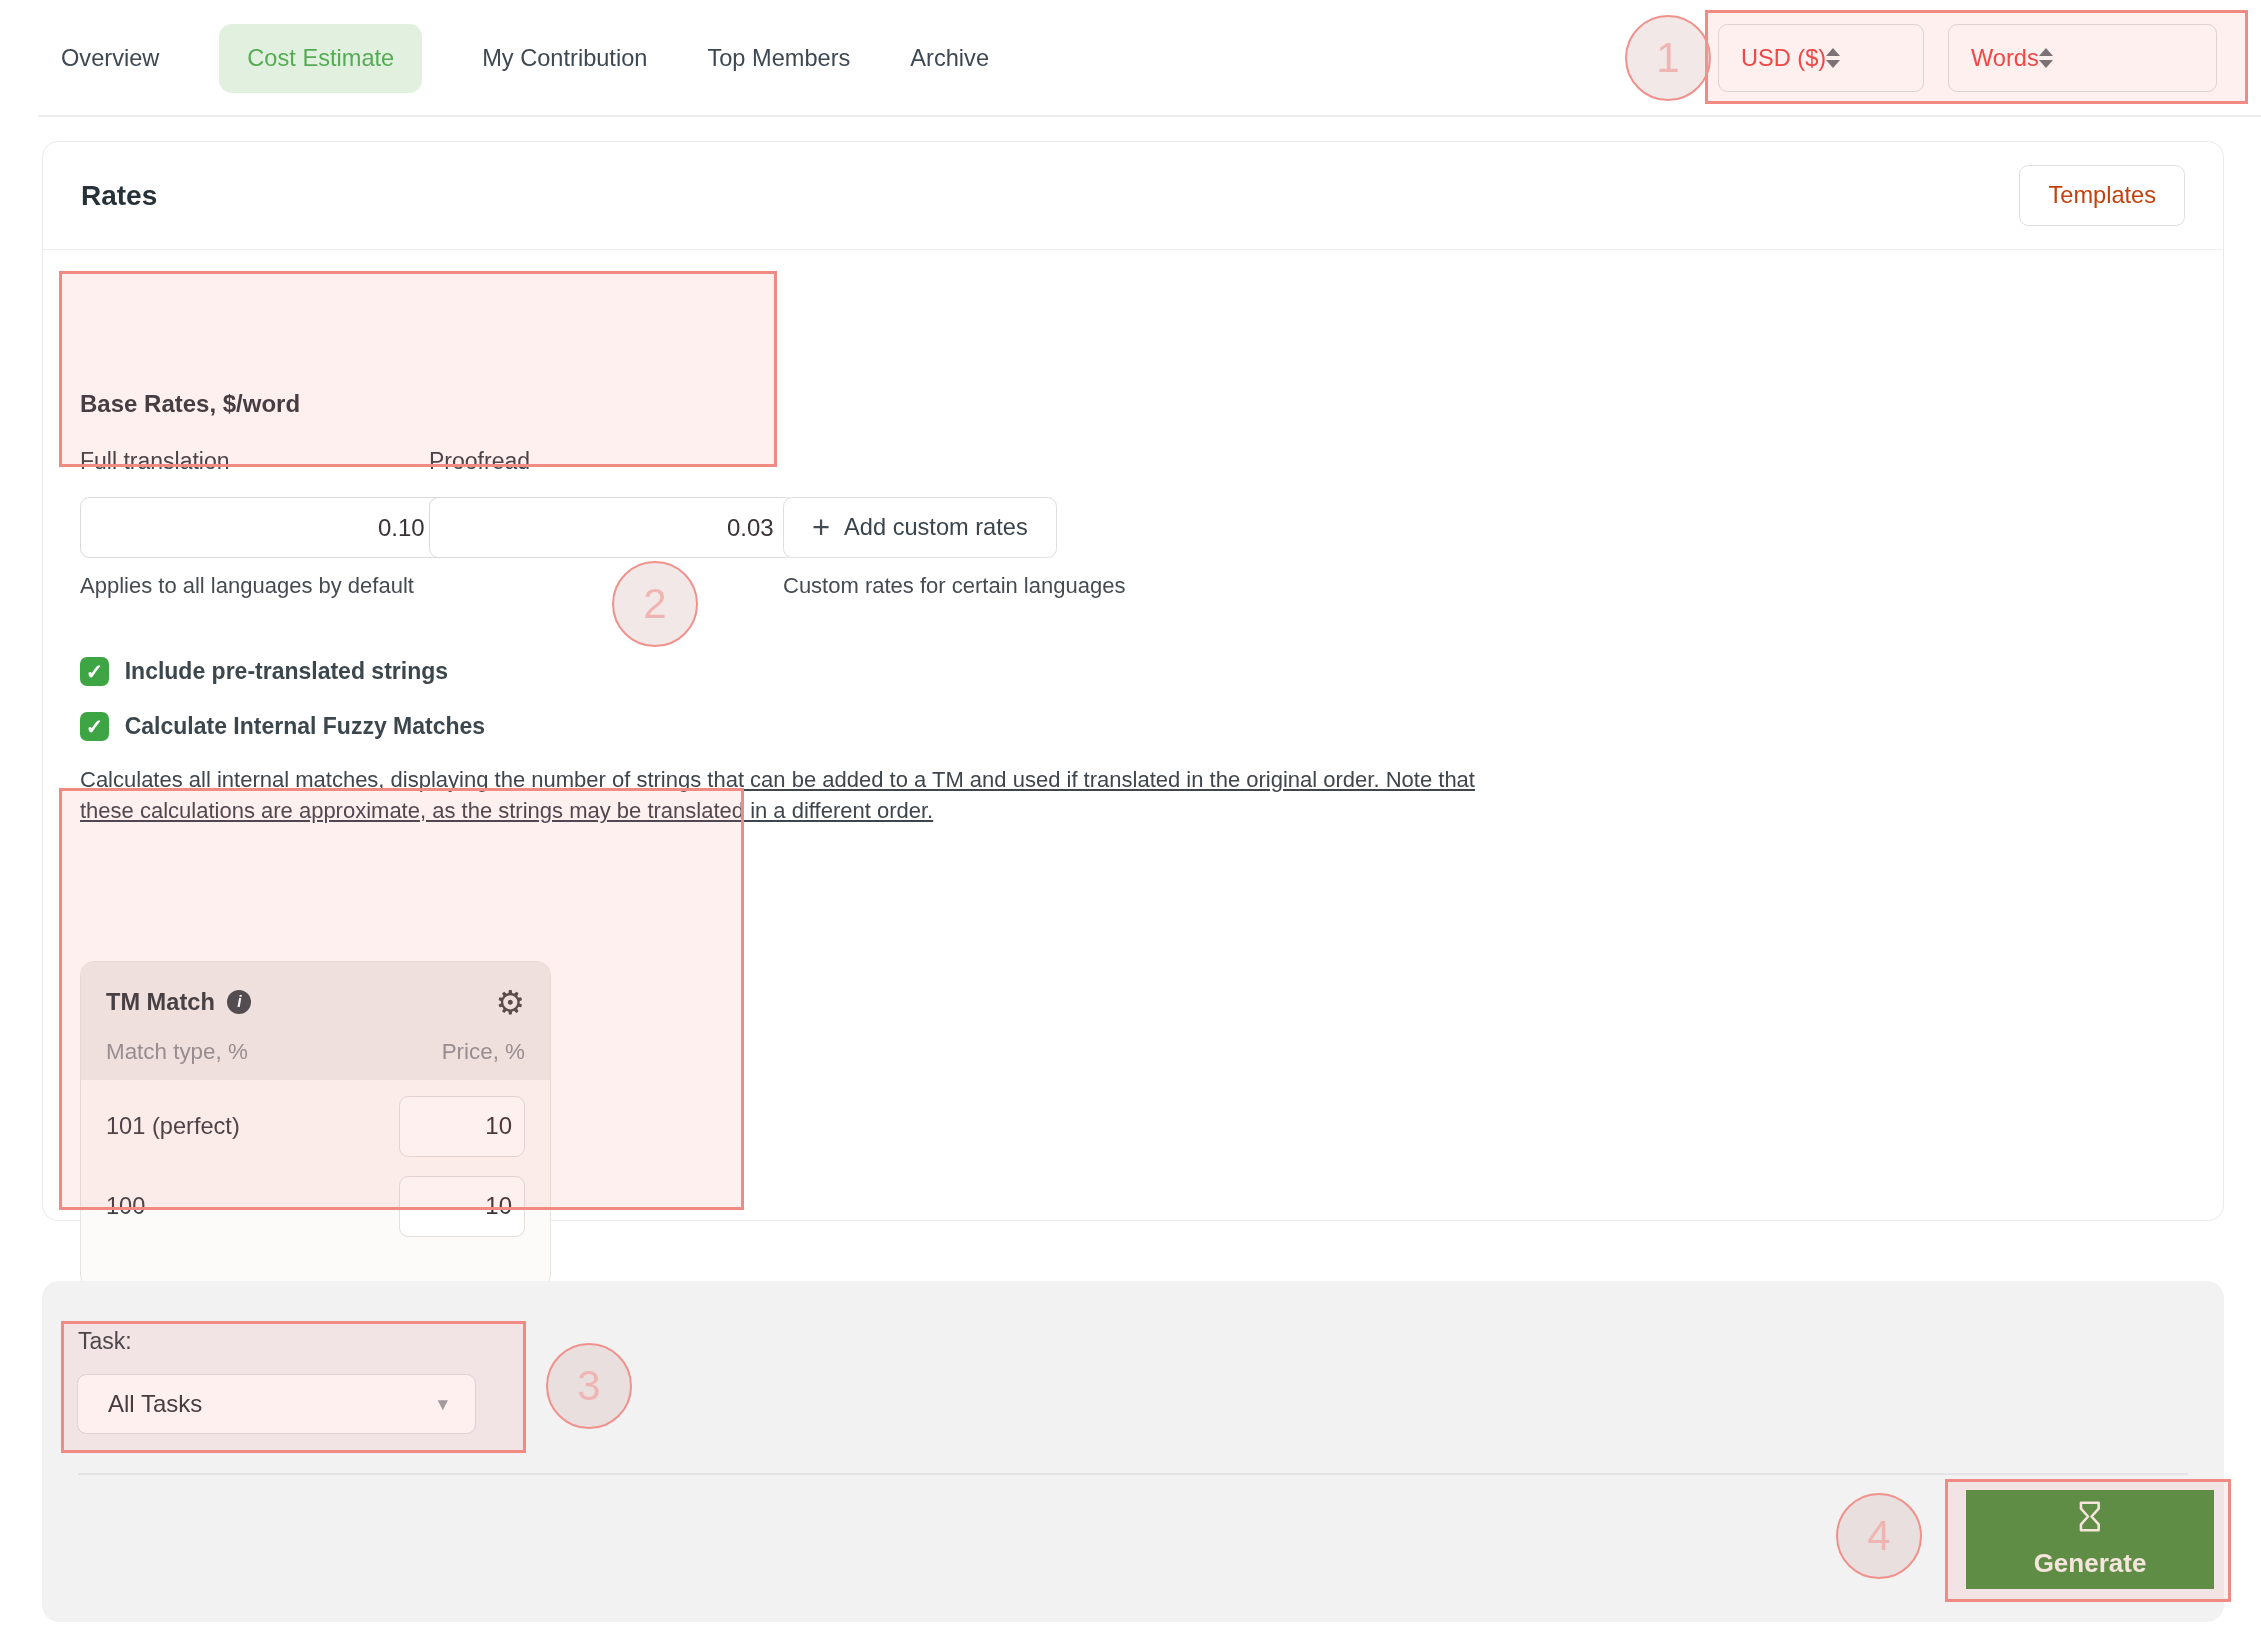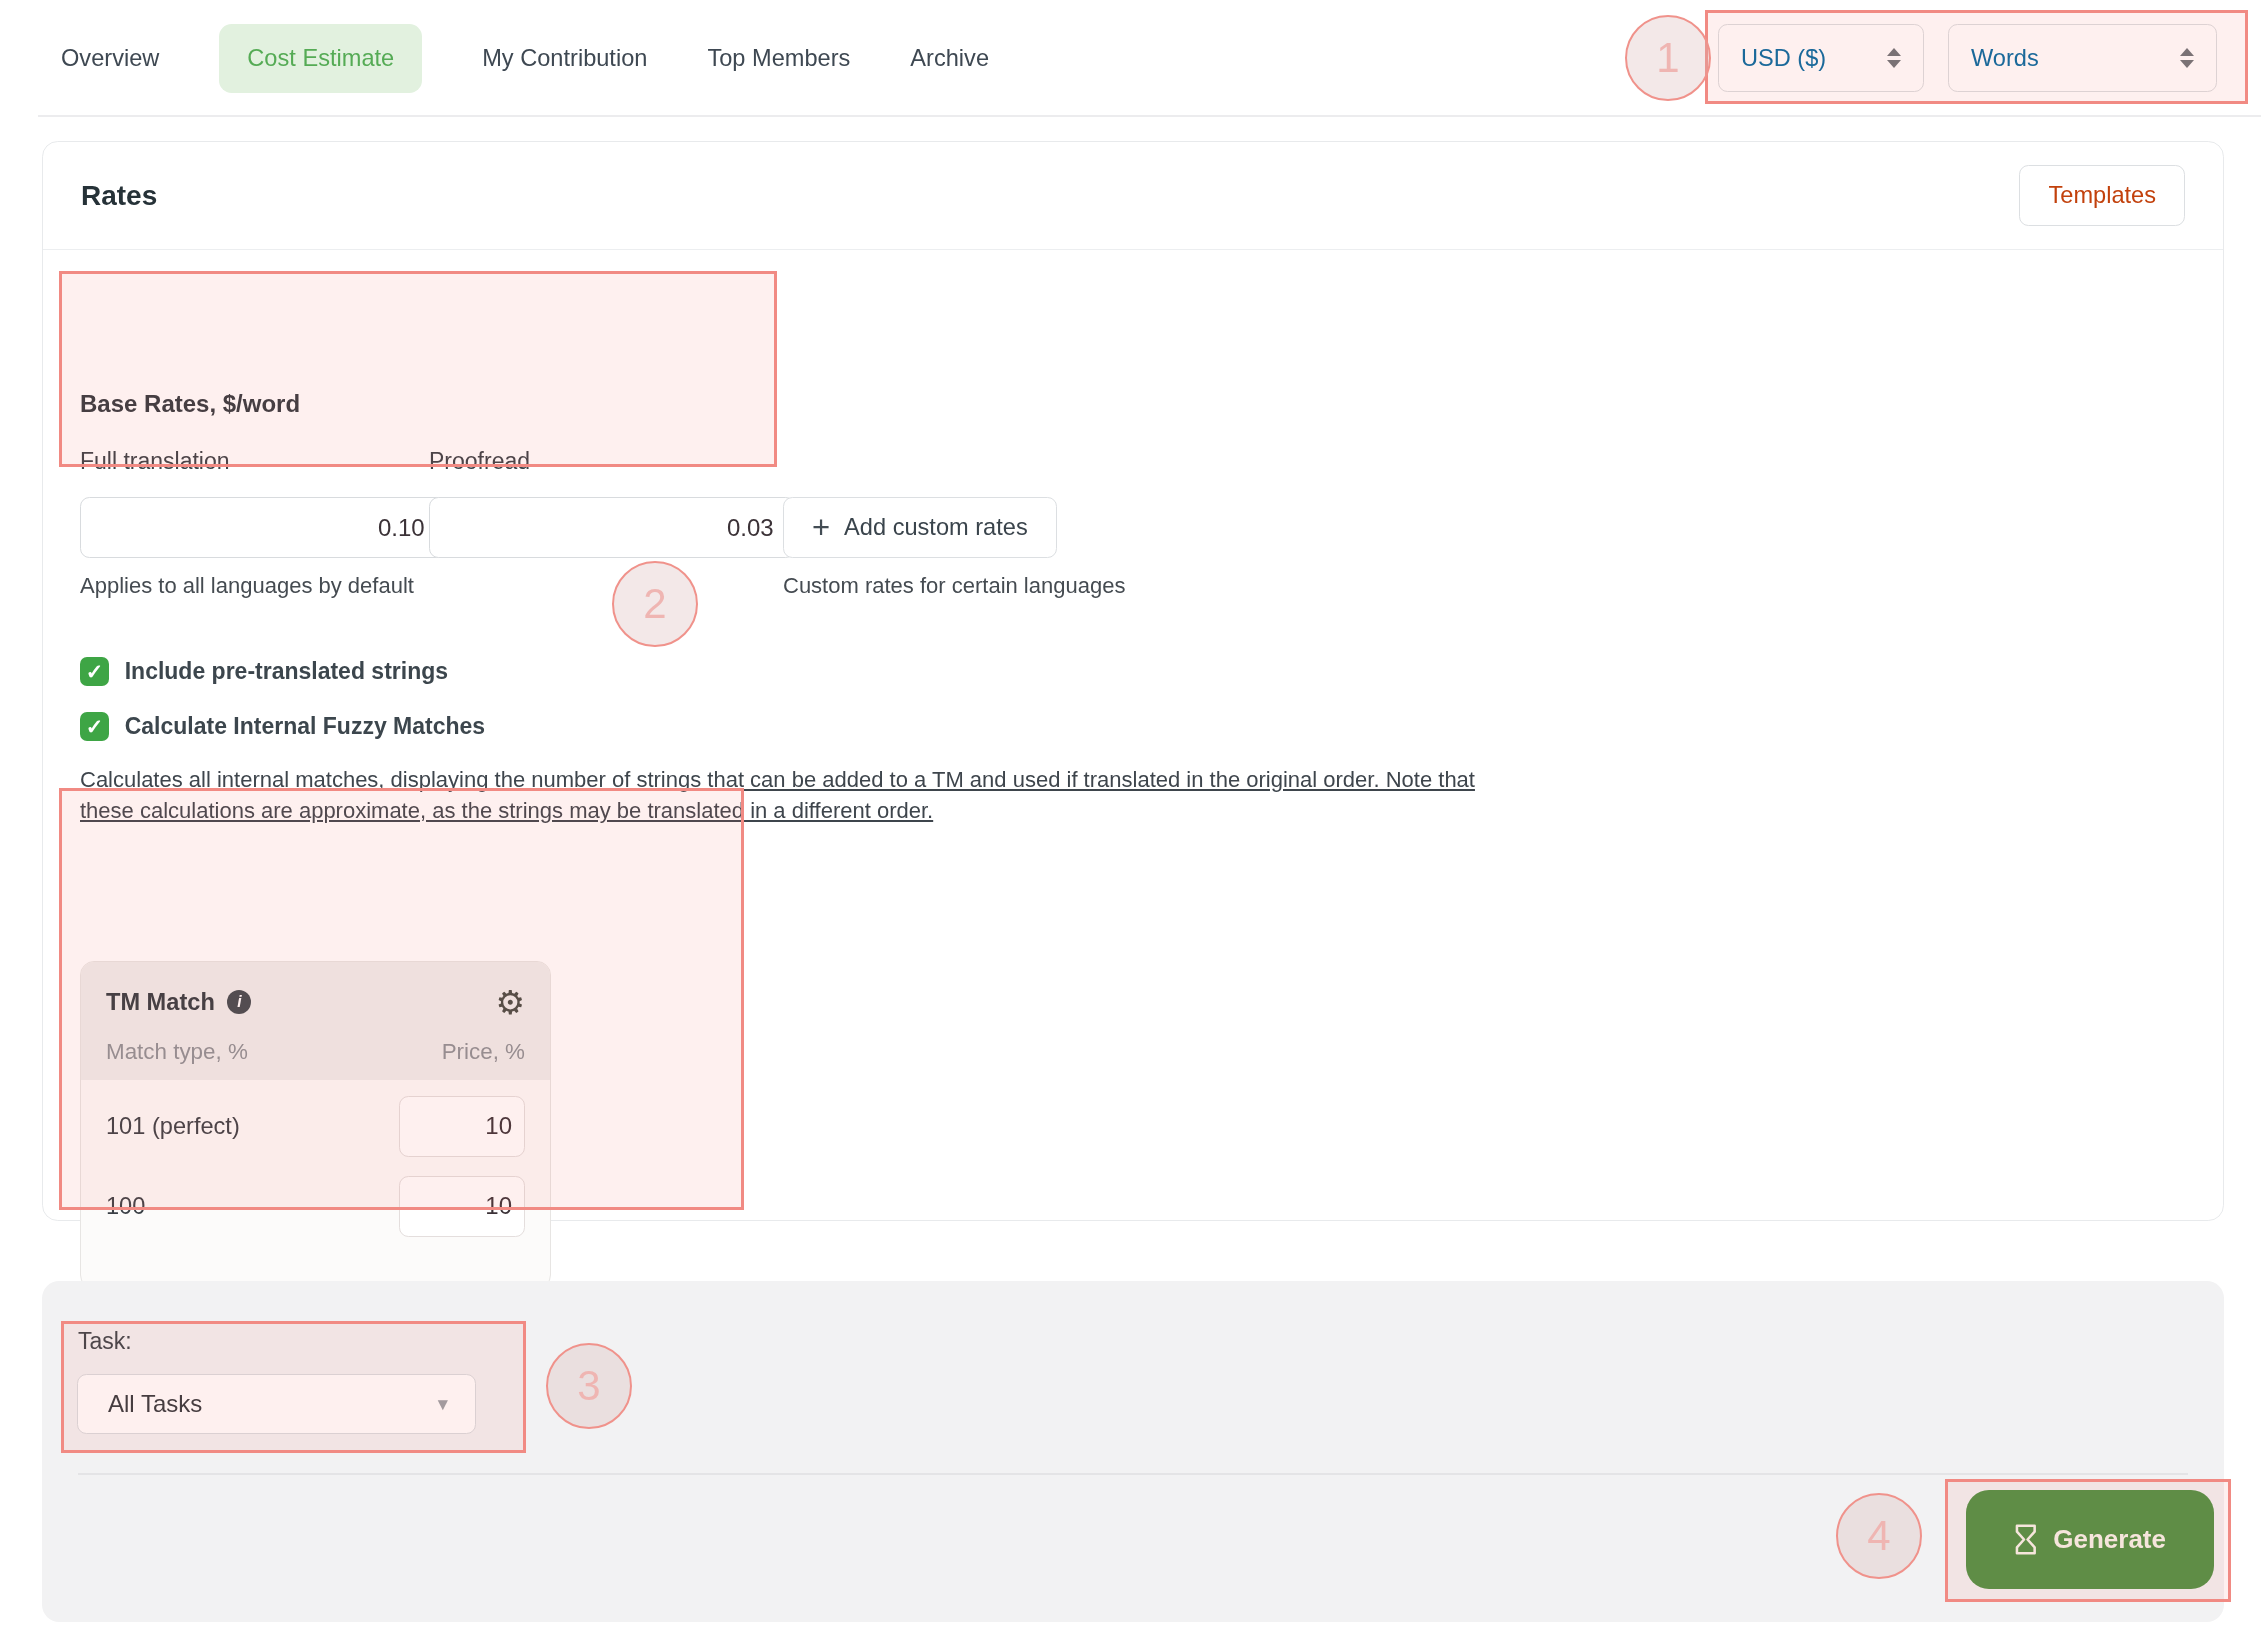--- a/index.html
+++ b/index.html
@@ -8,22 +8,22 @@
   .page { position:relative; width:2261px; height:1632px; background:#fff; overflow:hidden; }
 
   
   .nav { position:absolute; left:0; top:0; width:2261px; height:116px; background:#fff; }
   .nav-divider { position:absolute; left:38px; right:0; top:115px; height:1.6px; background:#ececee; }
   .tabs { position:absolute; left:61px; top:0; height:116px; display:flex; align-items:center; gap:60px; }
   .tab { font-size:23.6px; color:#3e4852; cursor:pointer; white-space:nowrap; }
   .tab.active { background:#e2f1df; color:#55ab55; padding:21px 28px; border-radius:12.6px; }
   .nav-controls { position:absolute; left:1718px; top:24px; display:flex; gap:24px; }
   .select-box { height:68px; background:#fff; border:1.6px solid #dbdee0; border-radius:9.4px;
-    display:flex; align-items:center; justify-content:space-between; padding:0 22px;
-    font-size:23.6px; color:#0369a1; cursor:pointer; }
+    display:flex; align-items:center; padding:0 22px;
+    font-size:23.6px; color:#ef4444; cursor:pointer; }
   .select-box.currency { width:206px; }
   .select-box.unit { width:269px; }
   .updown { display:flex; flex-direction:column; gap:3.9px; }
   .updown .up { width:0; height:0; border-left:7px solid transparent; border-right:7px solid transparent; border-bottom:8.6px solid #6d7378; }
   .updown .down { width:0; height:0; border-left:7px solid transparent; border-right:7px solid transparent; border-top:8.6px solid #6d7378; }
 
   
   .card { position:absolute; left:42px; top:141px; width:2182px; height:1080px;
     background:#fff; border:1.6px solid #e8eaec; border-radius:15.7px; }
   .card-header { position:relative; height:108px; display:flex; align-items:center; padding:0 38px;
@@ -73,23 +73,23 @@
   
   .footer-panel { position:absolute; left:42px; top:1281px; width:2182px; height:341px;
     background:#f2f2f3; border-radius:17.3px; }
   .task-label { position:absolute; left:36px; top:47px; font-size:23px; color:#3b4248; }
   .task-select { position:absolute; left:35px; top:93px; width:399px; height:60px; background:#fff;
     border:1.6px solid #d9dcdf; border-radius:9.4px; display:flex; align-items:center; padding:0 23.6px 0 30px;
     font-size:24px; color:#33383d; cursor:pointer; }
   .task-caret { margin-left:auto; font-size:17.3px; color:#9aa0a5; }
   .footer-divider { position:absolute; left:36px; right:36px; top:192px; height:1.6px; background:#e4e4e6; }
   .btn-generate { position:absolute; left:1924px; top:209px; width:248px; height:99px;
-    background:#4e9143; border:none; border-radius:23px; display:flex; align-items:center;
+    background:#4e9143; border:none; border-radius:0; display:flex; align-items:center;
     justify-content:center; gap:15.7px; font-size:26px; font-weight:600; color:#f6f3ea;
-    cursor:pointer; font-family:inherit; }
+    cursor:pointer; font-family:inherit;flex-direction:column; }
   .hourglass-svg { width:23.6px; height:33px; }
 
   
   .anno-box { position:absolute; border:3.1px solid #f18a83; background:rgba(243,106,98,0.10); z-index:20; }
   .anno-circle { position:absolute; width:86px; height:86px; border-radius:50%;
     border:2.4px solid #f0928b; background:rgba(214,178,178,0.30); display:flex; align-items:center;
     justify-content:center; font-size:42px; color:#efb5b2; z-index:21; }
 </style>
 </head>
 <body>

